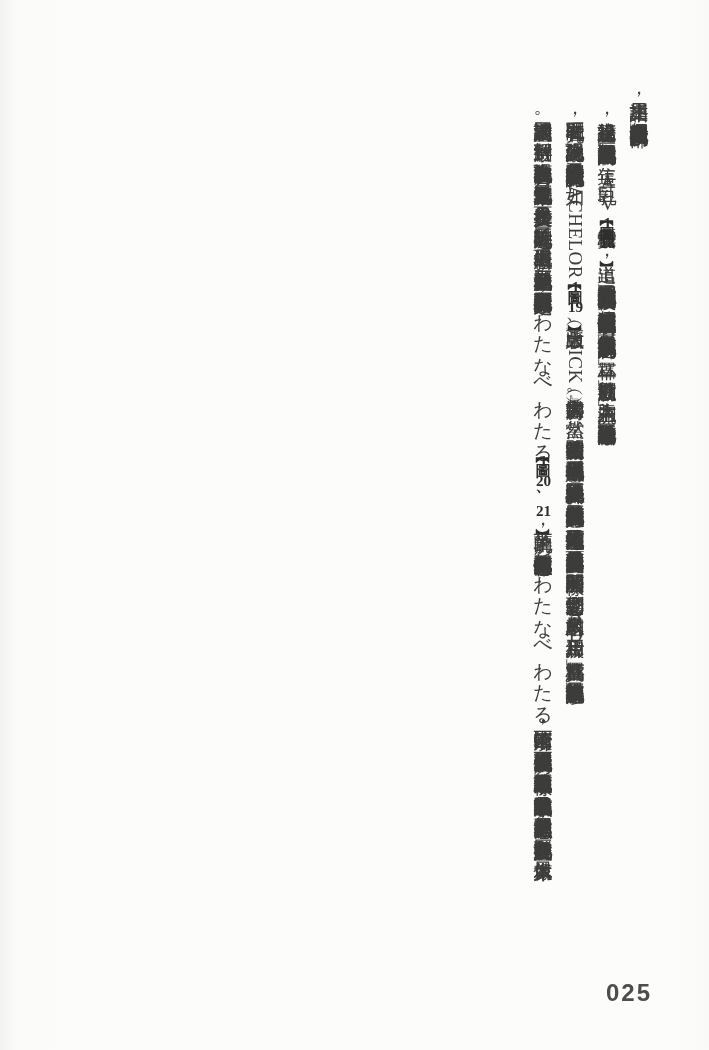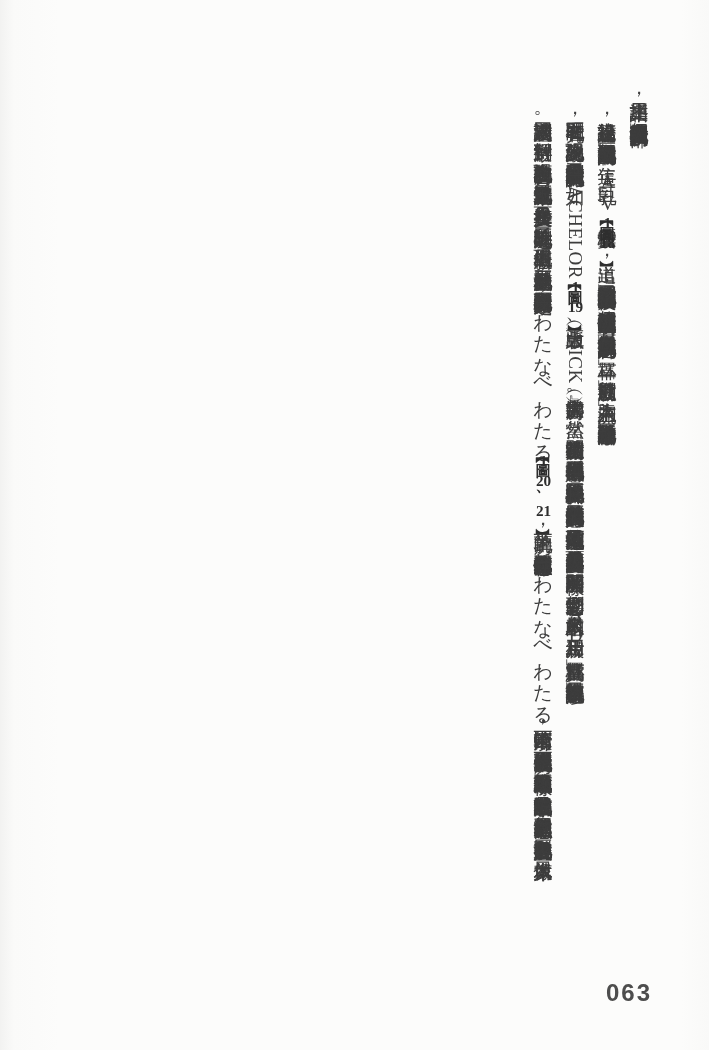--- a/index.html
+++ b/index.html
@@ -72,14 +72,14 @@
 </head>
 <body>
 
 <div class="page">
   <div id="article">
       <p class="para"><span class="seg-text">業界用語，這個時期一般人很少會用「巨乳」來指稱胸圍較大的胸部。</span></p>
       <p class="para indent"><span class="seg-text">直接從結論說起，「巨乳」這個詞是從一九八九年才成為一般用詞的。這一年，巨乳</span><span class="seg-upright">AV</span><span class="seg-text">女優松坂季實子</span><span class="seg-marker">【圖<span class="tcy">1</span>-<span class="tcy">18</span>】</span><span class="seg-text">出道，週刊雜誌使用了「巨乳」這個詞來介紹擁有搶眼胸圍的松坂季實子後，才使這個詞一躍成為一般社會的流行字眼（主要是男性）。而先前在成人影視中最常被用來指涉「巨乳」的形容詞則是「</span><span class="seg-upright">D</span><span class="seg-text">罩杯」，一般社會則以「波霸」、「大胸」為主流。訴求「巨乳」的聲音是從八五年後才逐漸增加。</span></p>
       <p class="para indent"><span class="seg-text">在巨乳研究者間，認為此現象的出現，是受到了該時期大量從外國引進日本的巨乳寫真雜誌，如『</span><span class="seg-latin">BACHELOR</span><span class="seg-text">』</span><span class="seg-marker">【圖<span class="tcy">1</span>-<span class="tcy">19</span>】</span><span class="seg-text">（大亞出版）、『</span><span class="seg-latin">DICK</span><span class="seg-text">』（大洋書房）的影響。當然，從時間上稍微往前回溯，堪稱巨乳偶像元祖的榊原郁惠、外國巨乳女星的先驅安格妮絲・林、以及新時代巨乳偶像的河合奈保子和柏原芳惠等人的人氣，的確是為這波潮流打下了地基。就像是頂著日本人從未見過的巨大胸圍的金髮外國人，開著黑船叩關開國一樣。受到它們的影響，愈來愈多日本的</span><span class="seg-upright">A</span><span class="seg-text">片和三級片用「</span><span class="seg-upright">D</span><span class="seg-text">罩杯」當成賣點，使日本全體都被「巨乳盼望論」滲透。</span></p>
       <p class="para indent"><span class="seg-text">話題回到成人漫畫。對得到解放，被允許自由表現的乳房而言，這波巨乳化風潮就像是一場東風。而且在美少女漫畫界，這段時期除了巨乳之外，還出現另一個新概念。那就是童顏巨乳角色的登場。在列舉初期巨乳作家時絕對不可漏掉的作家之一，わたなべわたる</span><span class="seg-marker">【圖<span class="tcy">1</span>-<span class="tcy">20</span>、<span class="tcy">21</span>】</span><span class="seg-text">筆下的乳房，就擁有比起角色本身更加搶眼的壓倒性存在感。わたなべわたる筆下輪廓圓滾清晰，感覺光是碰一下就會被彈回來的乳房，簡直就像被灌滿至極限的水球一樣。雖然是非常記號和漫畫式的形狀，但最重要的還是那強烈的存在感；巨乳型角色的存在對於成人漫畫界，就像日本人第</span></p>
     </div>
-  <div id="page-num">063</div>
+  <div id="page-num">025</div>
 </div>
 
 </body></html>

